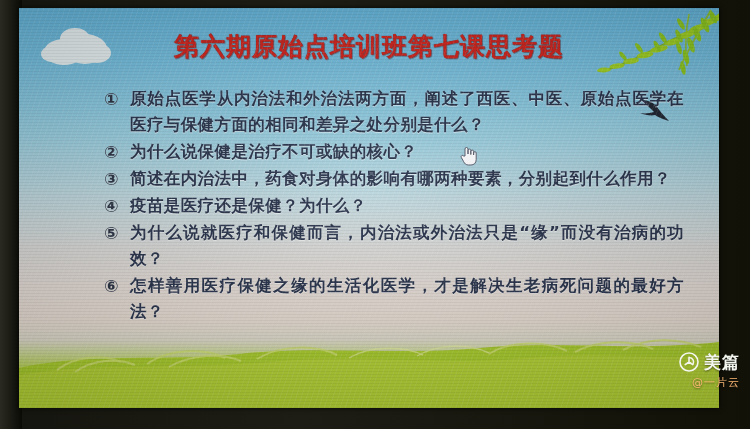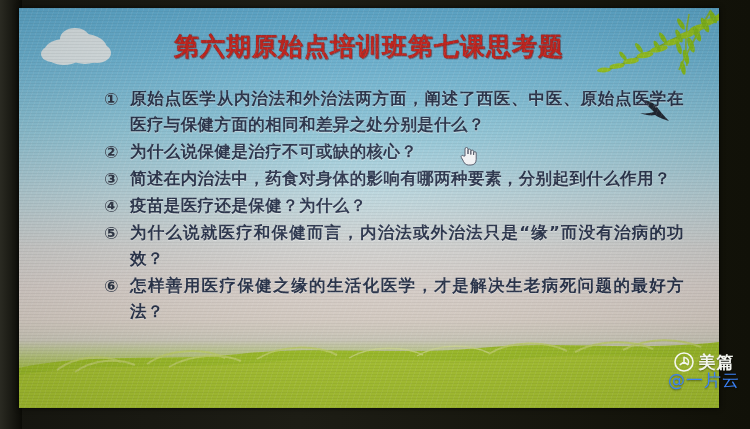--- a/index.html
+++ b/index.html
@@ -71,25 +71,25 @@
   .qtext{flex:1 1 auto;font-size:16.5px;line-height:26px;color:#26314a;font-weight:bold;
         letter-spacing:.4px;text-align:justify;
         text-shadow:0 1px 0 rgba(255,255,255,.45),0 0 2px rgba(255,255,255,.3);
         font-family:"DejaVu Sans","Liberation Sans",sans-serif;}
 
   
   .cursor{position:absolute;left:441px;top:137px;width:17px;height:21px;}
 
   
   .wm{position:absolute;right:10px;top:352px;text-align:right;line-height:1;}
-  .wm-row{display:flex;align-items:center;justify-content:center;gap:5px;}
+  .wm-row{display:flex;align-items:center;justify-content:space-between;gap:5px;}
   .wm-logo{width:20px;height:20px;}
   .wm-brand{font-size:17px;color:#f3f5ef;font-weight:bold;letter-spacing:1px;
      text-shadow:0 1px 2px rgba(0,0,0,.45);}
-  .wm-user{font-size:17px;color:#3b82f6;letter-spacing:1px;
+  .wm-user{margin-top:5px;font-size:11px;color:#fdba74;letter-spacing:1px;
      text-shadow:0 1px 2px rgba(0,0,0,.45);}
   .wm-id{position:absolute;right:6px;bottom:6px;font-size:14px;color:#fbfbf8;
      font-weight:bold;letter-spacing:.3px;
      text-shadow:0 1px 2px rgba(0,0,0,.7);
      font-family:"DejaVu Sans","Liberation Sans",sans-serif;}
 </style>
 </head>
 <body>
 
 <div id="root">

